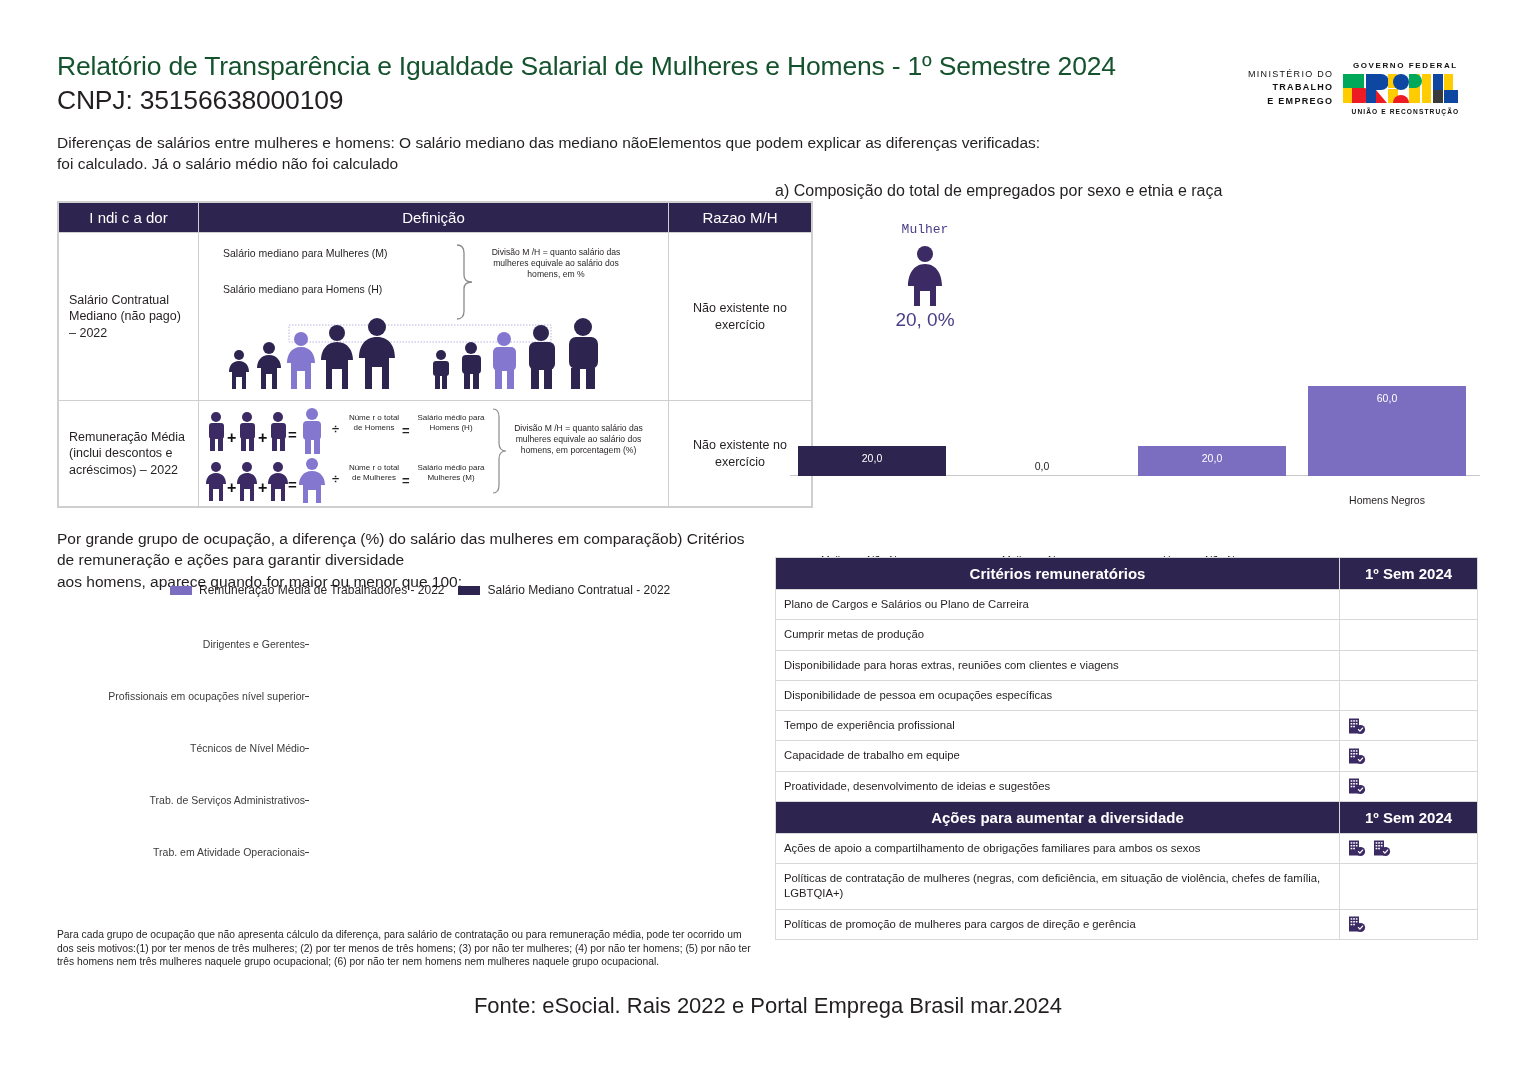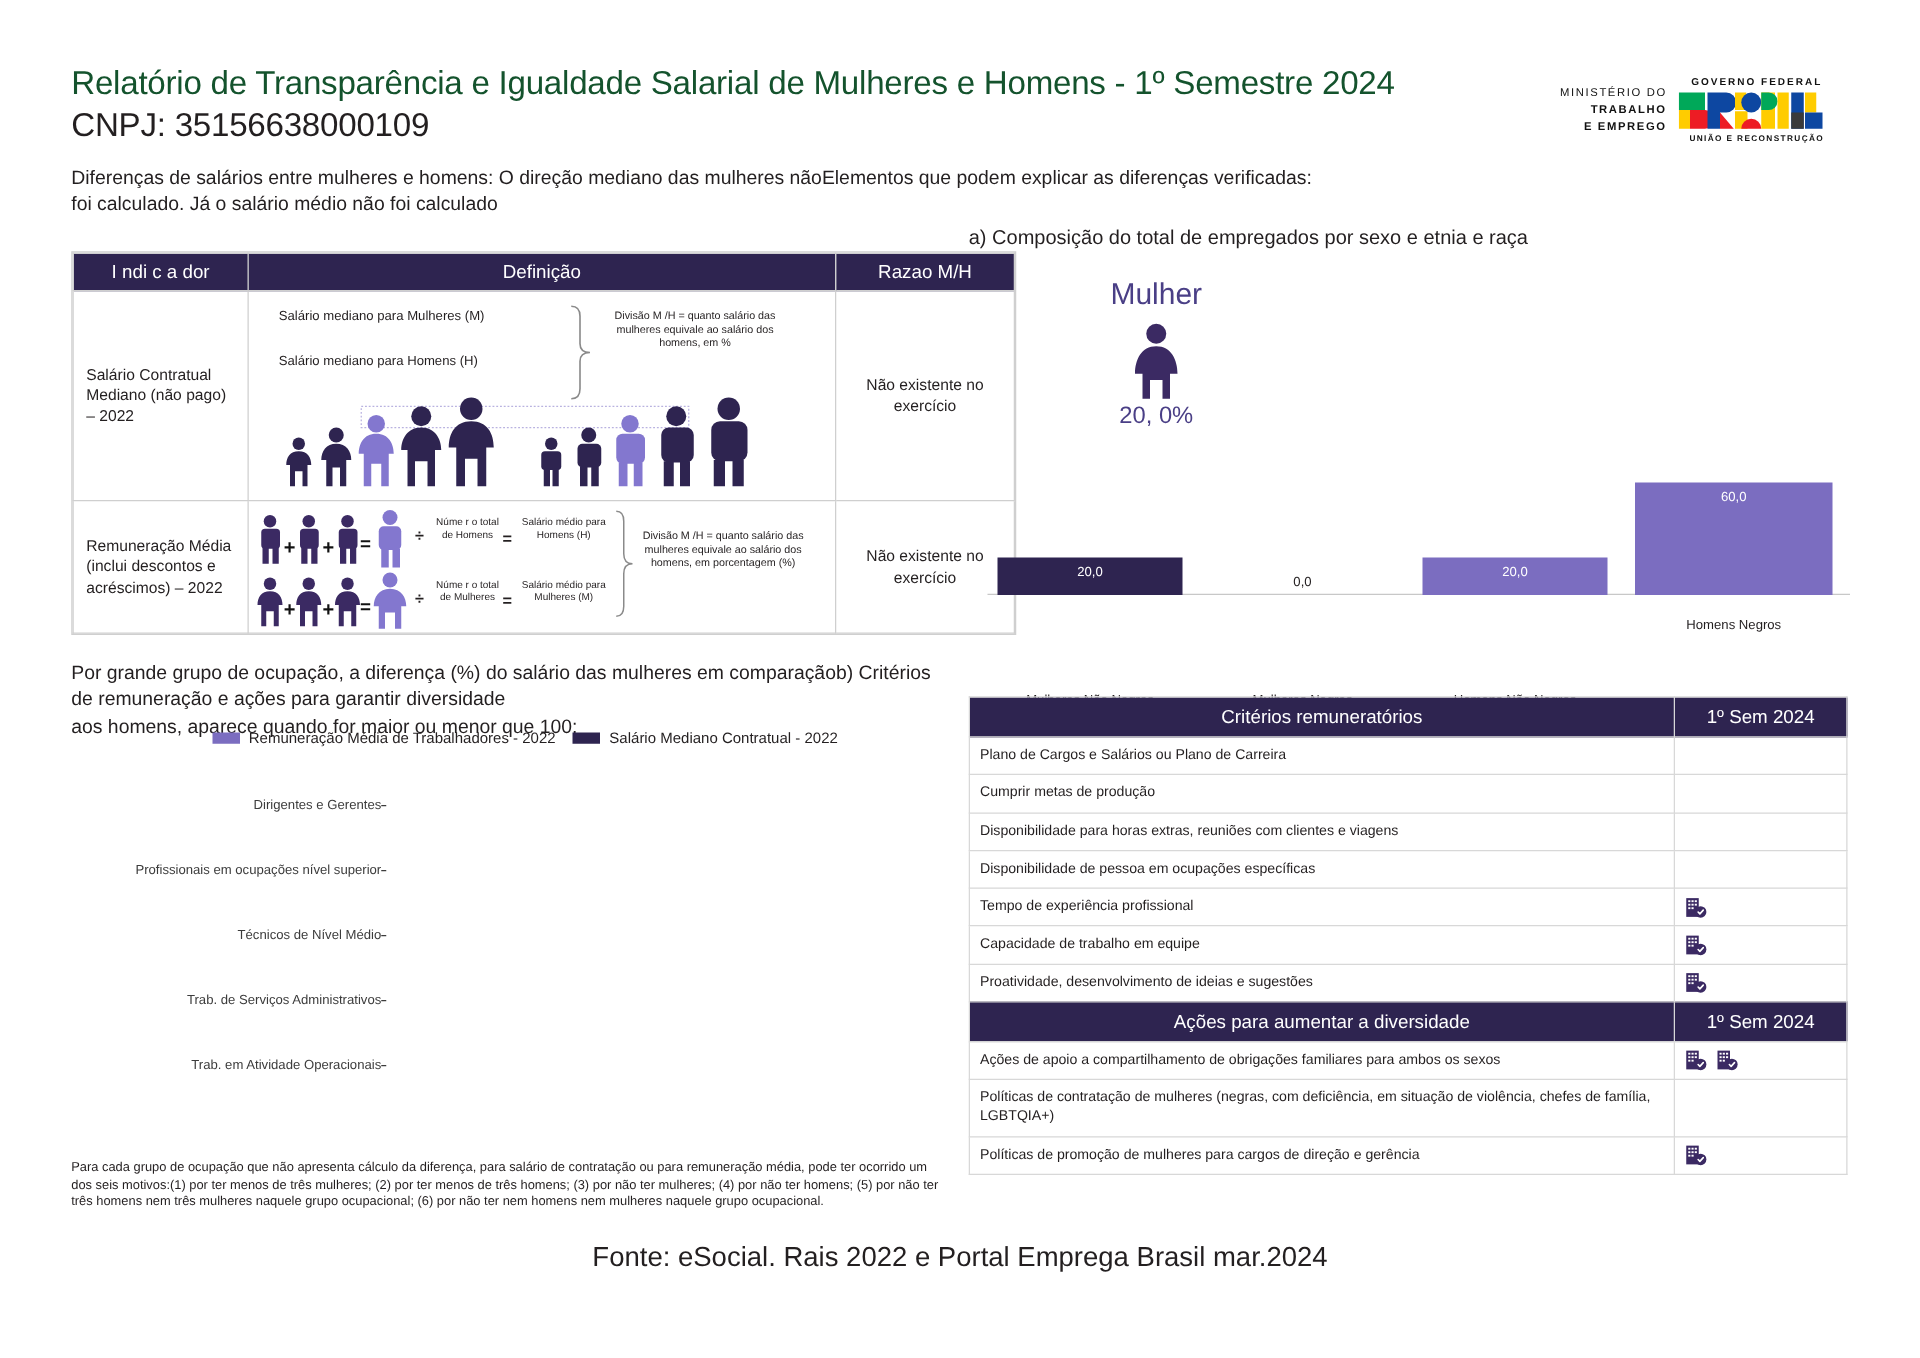--- a/index.html
+++ b/index.html
@@ -47,21 +47,21 @@
   .def-cell { padding:6px 0; position:relative; height:168px;text-decoration:underline; }
   .def-cell-2 { padding:4px 8px; position:relative; height:106px; }
 
   .lbl { font-size:10.5px; color:#231f20; }
   .lbl-sm { font-size:8.6px; color:#231f20; line-height:1.26; text-align:center; }
   .lbl-xs { font-size:8px; color:#231f20; line-height:1.25; text-align:center; }
 
   
   #panel-a { position:absolute; left:775px; top:182px; width:716px; }
   #panel-a-title { font-size:16px; color:#231f20; }
-  .gender-head { color:#4a3f86; font-size:24px; text-align:center; }
+  .gender-head { color:#4a3f86; font-size:13px; text-align:center;font-family:Liberation Mono, monospace; }
   .gender-pct { color:#4a3f86; font-size:19px; text-align:center; margin-top:2px;}
 
   
   #barchart { position:absolute; left:790px; top:368px; width:690px; height:130px; }
   .bar-col { position:absolute; bottom:22px; }
   .bar { position:absolute; bottom:0; width:100%; }
   .bar-val { position:absolute; top:6px; width:100%; text-align:center; font-size:10.5px; font-weight:normal; color:#fff;}
   .bar-val.out { color:#231f20; top:auto; bottom:4px;}
   .bar-cat { position:absolute; top:108px; width:100%; text-align:center; font-size:10.5px; color:#231f20; }
   #axis-line { position:absolute; left:0; bottom:22px; width:100%; height:1px; background:#c8c8c8; }
@@ -72,21 +72,21 @@
   .lg-item { display:flex; align-items:center; gap:7px; }
   .lg-sw { width:22px; height:9px; display:inline-block; }
   #occ-axis { position:absolute; left:57px; top:628px; width:700px; height:250px; }
   .occ-label { position:absolute; right:452px; font-size:10.5px; color:#3c3c3c; white-space:nowrap; }
   .occ-tick { position:absolute; right:448px; width:4px; height:1px; background:#3c3c3c; }
   #footnote { position:absolute; left:57px; top:928px; width:700px; font-size:10.3px; line-height:1.33; color:#231f20; }
   #right-table { position:absolute; left:775px; top:557px; width:703px; }
   #right-table table { border-collapse: collapse; width:100%; table-layout:fixed; }
   #right-table td, #right-table th { border:1px solid #d8d8d8; }
   #right-table th {
-    background:#2e2450; color:#fff; font-weight:400; font-size:15px; padding:7px 4px; text-align:center;
+    background:#2e2450; color:#fff; font-weight:700; font-size:15px; padding:7px 4px; text-align:center;
   }
   .rt-label { padding:7px 8px; font-size:11.3px; color:#231f20; line-height:1.35; }
   .rt-val { width:138px; padding:4px 8px; text-align:left; }
   .icon-cell { display:flex; gap:7px; align-items:center; }
 
   
   #footer { position:absolute; left:0; top:993px; width:1536px; text-align:center; font-size:22px; color:#231f20; }
 
   
   svg { display:block; }
@@ -94,21 +94,21 @@
 </head>
 <body>
 
 <div id="header">
   <div id="title-block">
     <div id="main-title">Relatório de Transparência e Igualdade Salarial de Mulheres e Homens - 1º Semestre 2024</div>
     <div id="cnpj-line">CNPJ: 35156638000109</div>
   </div>
   <div id="sub-row">
     <span id="sub-left">
-      <span>Diferenças de salários entre mulheres e homens: O direção mediano das mulheres não</span><span>Elementos que podem explicar as diferenças verificadas:</span><br>
+      <span>Diferenças de salários entre mulheres e homens: O salário mediano das mediano não</span><span>Elementos que podem explicar as diferenças verificadas:</span><br>
       <span>foi calculado. Já o salário médio não foi calculado</span>
     </span>
   </div>
 
   <div id="logo-wrap">
     <div id="min-text">
       <div>MINISTÉRIO DO</div>
       <div class="b">TRABALHO</div>
       <div class="b">E EMPREGO</div>
     </div>

